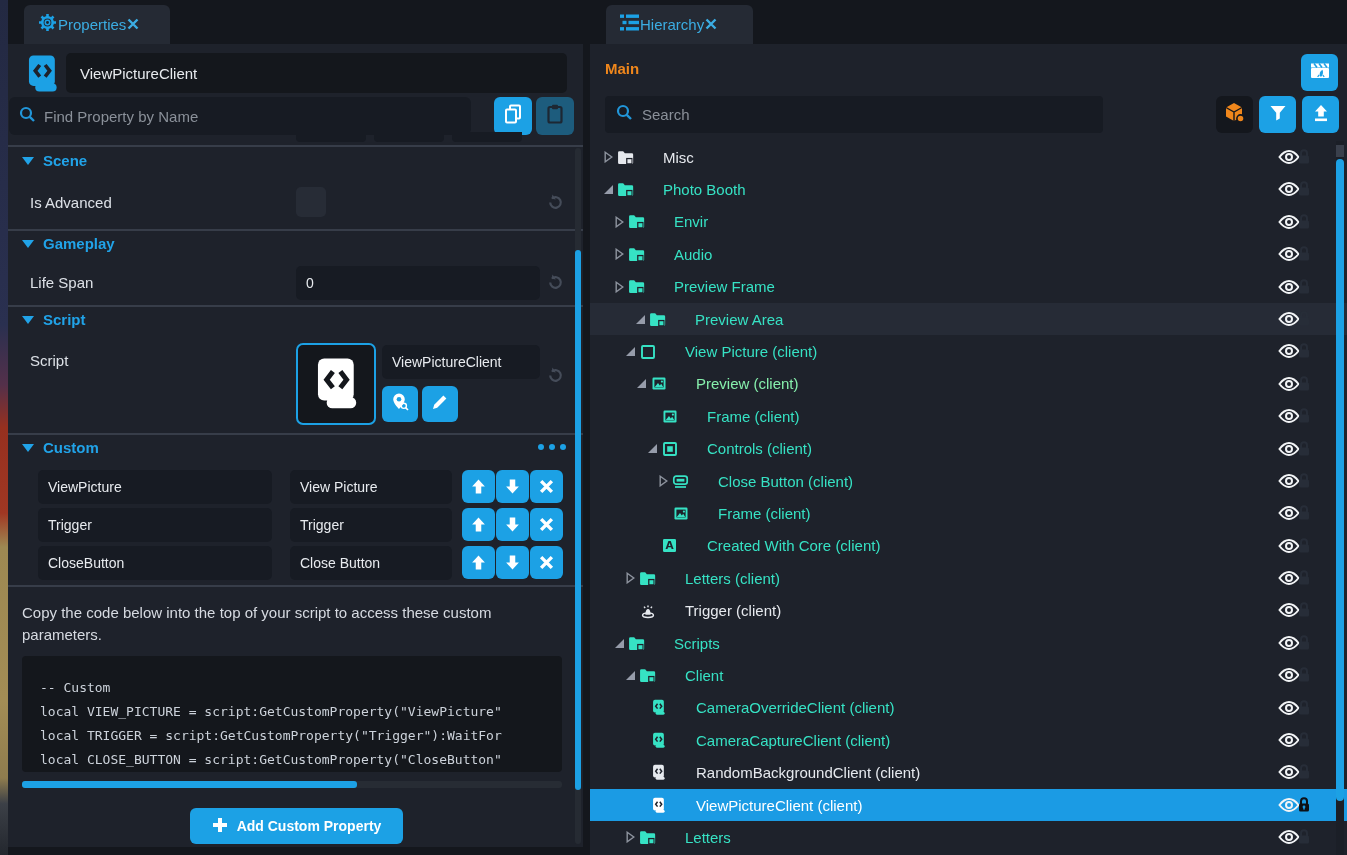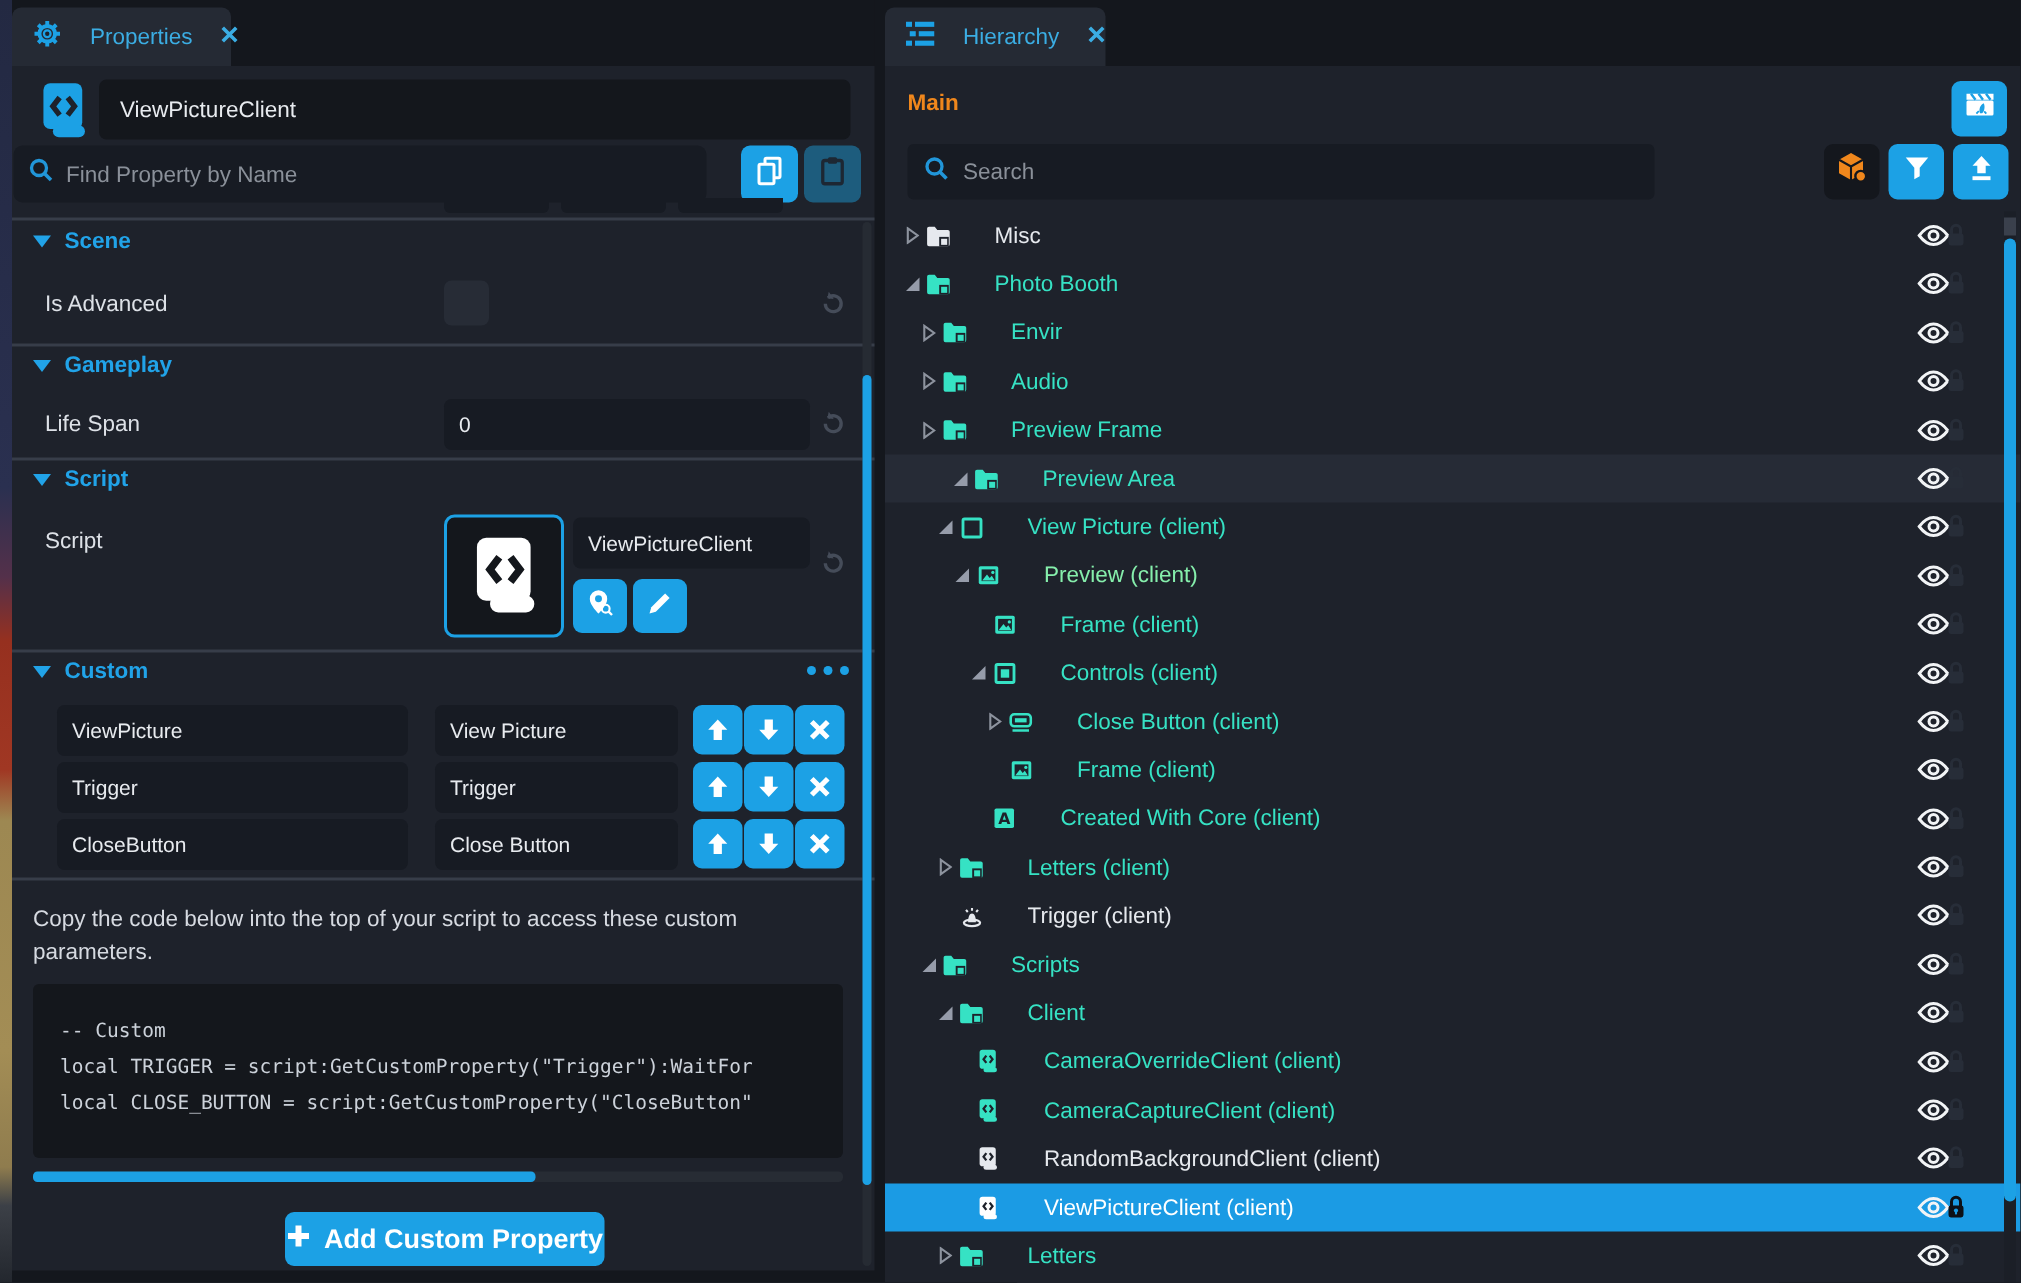--- a/index.html
+++ b/index.html
@@ -3,22 +3,22 @@
 <meta charset="utf-8">
 <style>
   * { margin:0; padding:0; box-sizing:border-box; }
   html,body { width:1347px; height:855px; overflow:hidden; }
   body { background:#14171d; font-family:"Liberation Sans", sans-serif; position:relative; }
 
   
   .abs { position:absolute; }
   .panelcol { position:absolute; top:0; }
   .tabbar { position:relative; height:44px; background:#14171d; }
-  .tab { position:absolute; left:0; top:5px; height:39px; background:#252a34; border-radius:6px 6px 0 0;
-         display:flex; align-items:center; gap:19px; padding:0 14px;text-align:right; }
+  .tab { position:absolute; left:16px; top:5px; height:39px; background:#252a34; border-radius:6px 6px 0 0;
+         display:flex; align-items:center; gap:1px; padding:0 14px;text-align:right; }
   .tab-title { color:#3bade3; font-size:15px; }
   .panel-body { position:relative; background:#1e222b; width:100%; }
   .divider { position:absolute; left:0; width:100%; height:2px; background:#373d49; }
   .sec-head { position:absolute; display:flex; align-items:center; gap:9px; }
   .sec-tri { width:0; height:0; border-left:6px solid transparent; border-right:6px solid transparent;
              border-top:8px solid #21a3e8; }
   .sec-title { color:#21a3e8; font-size:15px; font-weight:bold; }
   .field { background:#171b23; border:none; border-radius:5px; color:#e8ebef; font-size:14px;
            font-family:"Liberation Sans",sans-serif; padding:0 10px; outline:none; }
   .label { color:#dde1e7; font-size:15px; }
@@ -55,21 +55,21 @@
   .crow-name { left:30px; width:234px; height:34px; position:absolute; display:flex; align-items:center; }
   .crow-val  { left:282px; width:162px; height:34px; position:absolute; display:flex; align-items:center; }
   .crow-btn  { position:absolute; width:33px; height:33px; border-radius:6px; }
   #help-text { left:14px; top:558px; width:538px; color:#d6dae1; font-size:15px; line-height:22px; }
   #code-box { left:14px; top:612px; width:540px; height:116px; background:#14171c; border-radius:4px;
               padding:20px 0 0 18px; overflow:hidden; }
   .code-line { font-family:"DejaVu Sans Mono", monospace; font-size:13px; color:#ccd2da; line-height:24px; white-space:pre; }
   #hscroll-track { left:14px; top:737px; width:540px; height:7px; background:#272c34; border-radius:3px; }
   #hscroll-thumb { left:0; top:0; width:335px; height:7px; background:#1ca1e5; border-radius:3px; }
   #add-btn { left:182px; top:764px; width:213px; height:36px; gap:9px; cursor:pointer; }
-  #add-btn span { color:#fff; font-weight:bold; font-size:18px; }
+  #add-btn span { color:#fff; font-weight:bold; font-size:14px; }
   #props-vscroll { left:567px; top:104px; width:6px; height:696px; background:#262b33; border-radius:3px; }
   #props-vthumb { position:absolute; left:0; top:102px; width:6px; height:540px; background:#1ca1e5; border-radius:3px; }
 
   
   #hier-col { left:590px; width:757px; height:855px; }
   #hier-body { height:811px; }
   #main-label { left:15px; top:16px; color:#f0871c; font-weight:bold; font-size:15px; }
   #publish-btn { left:711px; top:10px; width:37px; height:37px; }
   #hier-search { left:15px; top:52px; width:498px; height:37px; display:flex; align-items:center; gap:9px;
                  background:#171b23; border-radius:4px; padding:0 11px; }
@@ -294,20 +294,21 @@
             </svg>
           </div>
         </div>
       </div>
     <div class="divider" style="top:541px"></div>
 
     <div id="help-text" class="abs">Copy the code below into the top of your script to access these custom parameters.</div>
 
     <div id="code-box" class="abs">
       <div class="code-line">-- Custom</div>
+      <div class="code-line">local VIEW_PICTURE = script:GetCustomProperty("ViewPicture"</div>
       <div class="code-line">local TRIGGER = script:GetCustomProperty("Trigger"):WaitFor</div>
       <div class="code-line">local CLOSE_BUTTON = script:GetCustomProperty("CloseButton"</div>
     </div>
     <div id="hscroll-track" class="abs">
       <div id="hscroll-thumb" class="abs"></div>
     </div>
 
     <div id="add-btn" class="abs bluebtn">
       <span>
         <svg width="16" height="16" viewBox="0 0 16 16">

